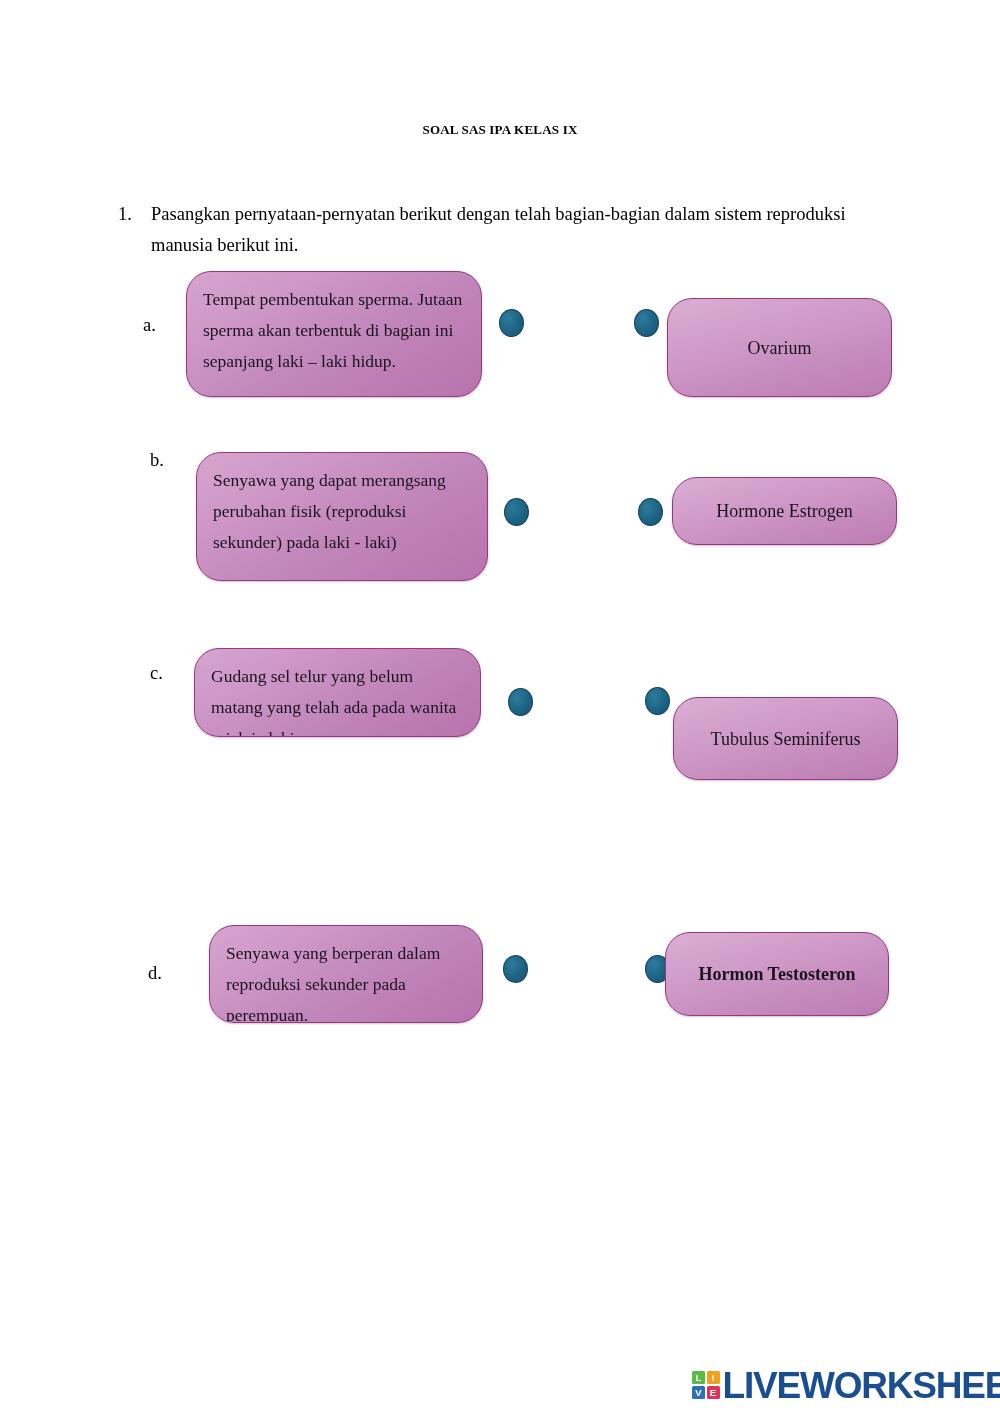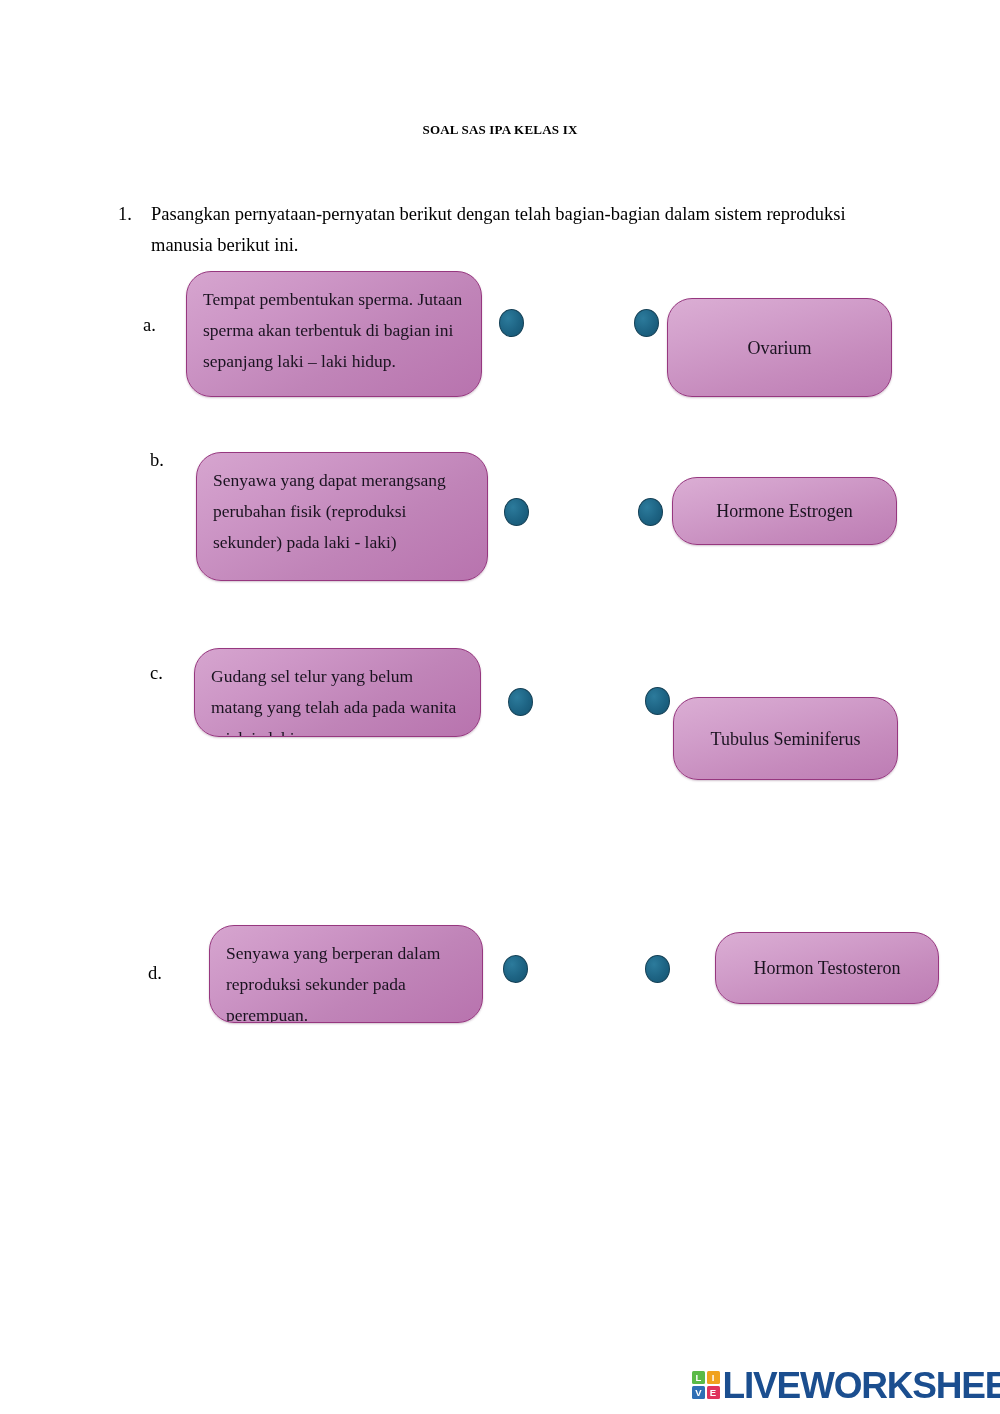--- a/index.html
+++ b/index.html
@@ -182,21 +182,21 @@
     <div class="dot" style="left:508px; top:688px;"></div>
     <div class="dot" style="left:645px; top:687px;"></div>
     <div class="card right" style="left:673px; top:665px; width:225px; height:83px;margin-top:32px;">Tubulus Seminiferus</div>
   </div>
 
   <div class="row">
     <div class="row-letter" style="left:148px; top:963px;">d.</div>
     <div class="card left" style="left:196px; top:925px; width:274px; height:98px;margin-left:13px;">Senyawa yang berperan dalam reproduksi sekunder pada perempuan.</div>
     <div class="dot" style="left:503px; top:955px;"></div>
     <div class="dot" style="left:645px; top:955px;"></div>
-    <div class="card right" style="left:715px; top:932px; width:224px; height:72px;">Hormon Testosteron</div>
+    <div class="card right" style="left:665px; top:932px; width:224px; height:84px;font-weight:bold;">Hormon Testosteron</div>
   </div>
 
   <div class="logo">
     <div class="logo-squares">
       <span class="sq-l">L</span>
       <span class="sq-i">I</span>
       <span class="sq-v">V</span>
       <span class="sq-e">E</span>
     </div>
     <div class="logo-word">LIVEWORKSHEETS</div>

